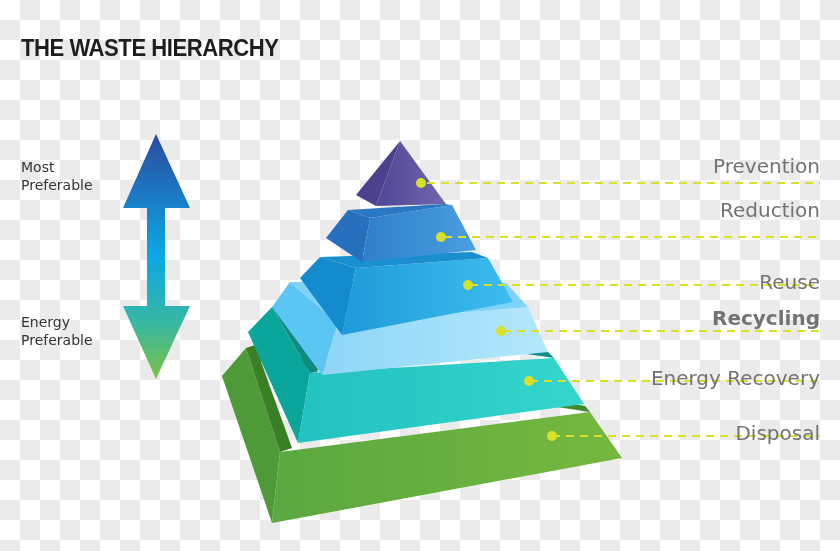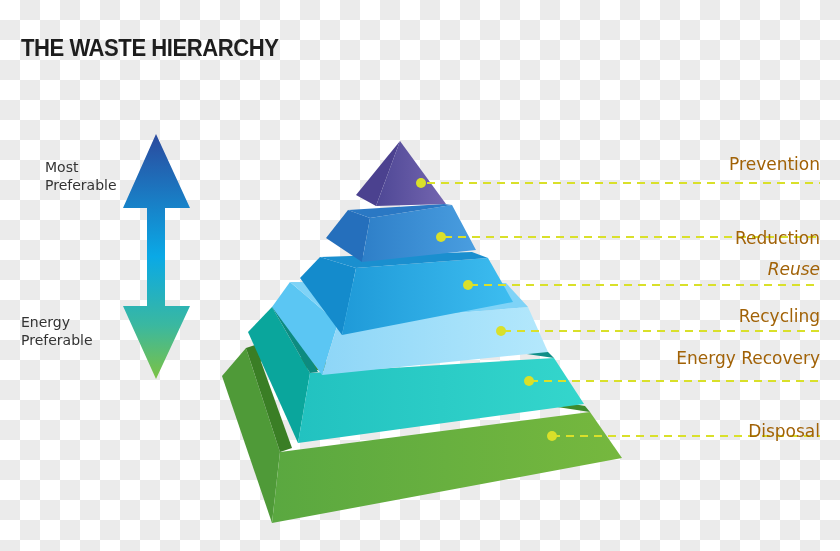--- a/index.html
+++ b/index.html
@@ -17,31 +17,31 @@
     position:absolute; left:21px; top:34px;
     font-family:"Liberation Sans", sans-serif; font-weight:bold;
     font-size:24px; letter-spacing:-0.5px; color:#1e1e1e;
     transform: scaleX(0.92); transform-origin:left top;
   }
   .side-label {
     position:absolute; left:21px; font-size:14px; line-height:18px; color:#333;
     font-family:"DejaVu Sans", sans-serif;
   }
   .tier-label {
-    position:absolute; right:20px; font-size:17px; color:#a16207;
+    position:absolute; right:20px; font-size:20px; color:#737373;
     font-family:"DejaVu Sans", sans-serif; white-space:nowrap;
   }
   svg.layer { position:absolute; left:0; top:0; }
 </style>
 </head>
 <body>
 
 <div class="title">THE WASTE HIERARCHY</div>
 
-<div class="side-label" style="top:158px;margin-left:24px;">
+<div class="side-label" style="top:158px;">
   <div>Most</div>
   <div>Preferable</div>
 </div>
 <div class="side-label" style="top:313px;">
   <div>Energy</div>
   <div>Preferable</div>
 </div>
 
 <svg class="layer" width="840" height="551">
   <defs>
@@ -132,17 +132,17 @@
     <circle cx="421" cy="183" r="5"></circle>
     <circle cx="441" cy="237" r="5"></circle>
     <circle cx="468" cy="285" r="5"></circle>
     <circle cx="501" cy="331" r="5"></circle>
     <circle cx="529" cy="381" r="5"></circle>
     <circle cx="552" cy="436" r="5"></circle>
   </g>
 </svg>
 
 <div class="tier-label" style="top:154px;">Prevention</div>
-<div class="tier-label" style="top:228px;">Reduction</div>
-<div class="tier-label" style="top:259px;font-style:italic;">Reuse</div>
-<div class="tier-label" style="top:306px;">Recycling</div>
-<div class="tier-label" style="top:348px;margin-left:42px;">Energy Recovery</div>
+<div class="tier-label" style="top:198px;">Reduction</div>
+<div class="tier-label" style="top:270px;">Reuse</div>
+<div class="tier-label" style="top:306px;font-weight:bold;">Recycling</div>
+<div class="tier-label" style="top:366px;margin-left:42px;">Energy Recovery</div>
 <div class="tier-label" style="top:421px;">Disposal</div>
 
 </body></html>

